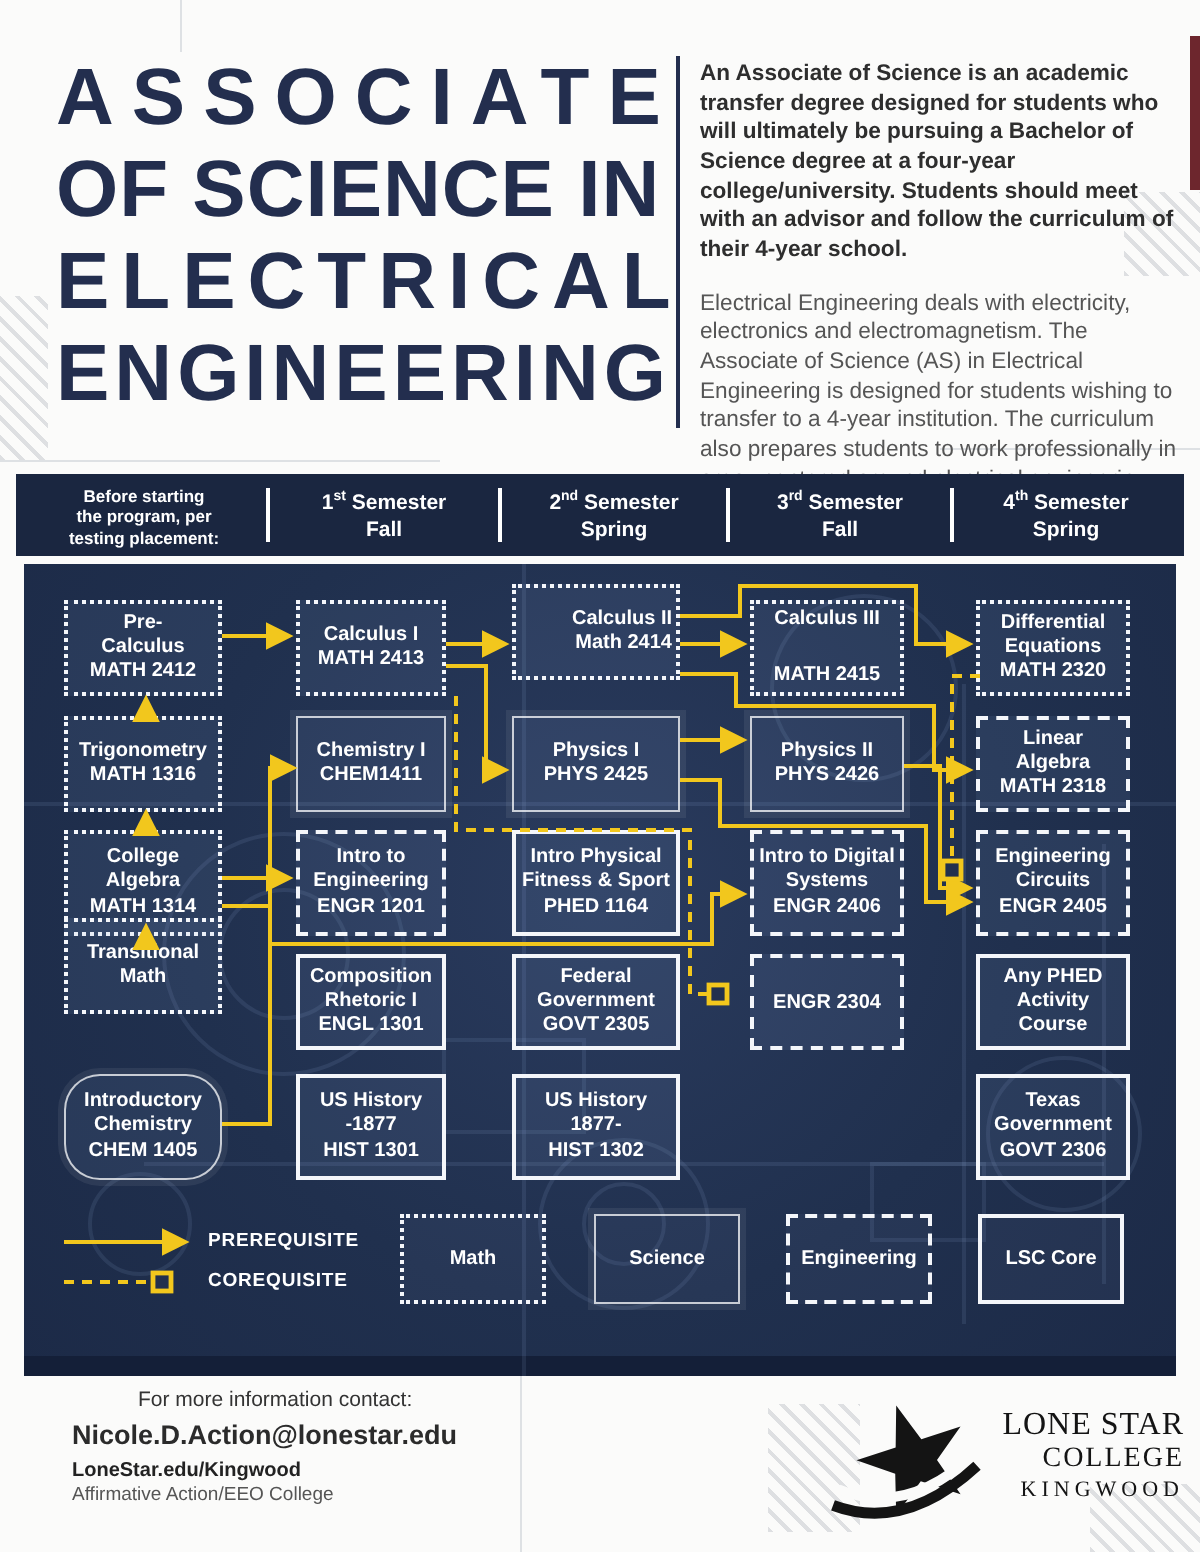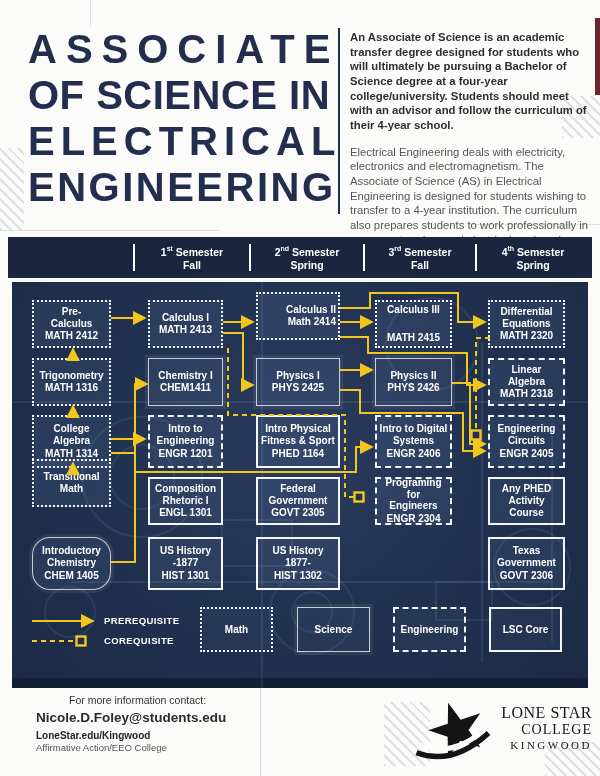--- a/index.html
+++ b/index.html
@@ -84,20 +84,25 @@
     <div class="title-line tl3">ENGINEERING</div>
   </div>
   <div id="title-divider"></div>
   <div id="intro-block">
     <p id="intro-p1">An Associate of Science is an academic transfer degree designed for students who will ultimately be pursuing a Bachelor of Science degree at a four-year college/university. Students should meet with an advisor and follow the curriculum of their  4-year school.</p>
     <p id="intro-p2">Electrical Engineering deals with electricity, electronics and electromagnetism. The Associate of Science (AS) in Electrical Engineering is designed for students wishing to transfer to a 4-year institution. The curriculum also prepares students to work professionally in areas centered around electrical engineering.</p>
   </div>
   <div id="red-strip"></div>
 
   <div id="sem-band">
+    <div class="sem-col0">
+      <div>Before starting</div>
+      <div>the program, per</div>
+      <div>testing placement:</div>
+    </div>
     <div id="sem-heads">
         <div class="sem-head" style="left: 129px;">
           <div>1<sup>st</sup> Semester</div>
           <div>Fall</div>
         </div>
         <div class="sem-head" style="left: 244px;">
           <div>2<sup>nd</sup> Semester</div>
           <div>Spring</div>
         </div>
         <div class="sem-head" style="left: 357px;">
@@ -215,22 +220,20 @@
       <div class="course cat-science" style="left: 375px; top: 358px; width: 77px; height: 48px;">
         <div class="cname">Physics II</div>
         <div class="ccode">PHYS 2426</div>
       </div>
       <div class="course cat-engineering" style="left: 375px; top: 415px; width: 77px; height: 53px;">
         <div class="cname">Intro to Digital
 Systems</div>
         <div class="ccode">ENGR 2406</div>
       </div>
       <div class="course cat-engineering" style="left: 375px; top: 477px; width: 77px; height: 48px;">
-        <div class="cname">Programing for
-Engineers</div>
         <div class="ccode">ENGR 2304</div>
       </div>
       <div class="course cat-math" style="left: 488px; top: 300px; width: 77px; height: 48px;">
         <div class="cname">Differential
 Equations</div>
         <div class="ccode">MATH 2320</div>
       </div>
       <div class="course cat-math-dashed" style="left: 488px; top: 358px; width: 77px; height: 48px;">
         <div class="cname">Linear
 Algebra</div>
@@ -289,21 +292,21 @@
         <polyline points="135,472 356,472 356,447 371,447" marker-end="url(#arrow)"></polyline>
         <polyline points="228,348 228,415 345,415 345,497 362,497" stroke-dasharray="5 4" marker-end="url(#sq)"></polyline>
         <polyline points="490,338 476,338 476,435 479,435" stroke-dasharray="5 4" marker-end="url(#sq)"></polyline>
         <polyline points="32,621 92,621" marker-end="url(#arrow)"></polyline>
         <polyline points="32,641 84,641" stroke-dasharray="5 4" marker-end="url(#sq)"></polyline>
       </g>
   </svg>
 
   <div id="footer-contact">
     <div id="contact-heading">For more information contact:</div>
-    <div class="contact-email">Nicole.D.Foley@students.edu</div>
+    <div class="contact-email">Nicole.D.Action@lonestar.edu</div>
     <div id="contact-site">LoneStar.edu/Kingwood</div>
     <div id="contact-eeo">Affirmative Action/EEO College</div>
   </div>
 
   <div id="logo">
     <svg width="90" height="76" viewBox="-50 -40 100 84">
       <g transform="rotate(-18)">
         <polygon points="0,-32 7.5,-9.9 30.4,-9.9 12.2,3.8 18.8,25.9 0,12.2 -18.8,25.9 -12.2,3.8 -30.4,-9.9 -7.5,-9.9" fill="#141414"></polygon>
       </g>
       <path d="M -42 16 Q -4 32 34 -4" stroke="#fbfbfa" stroke-width="5.5" fill="none"></path>

